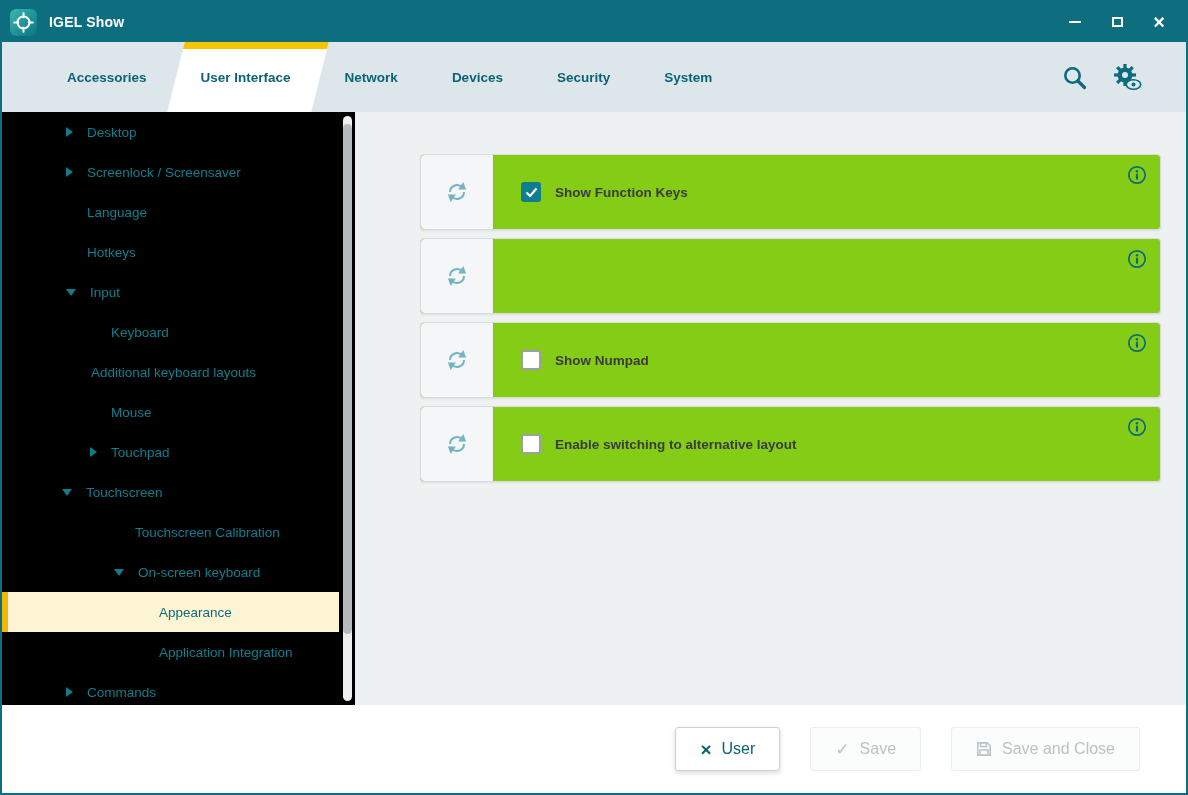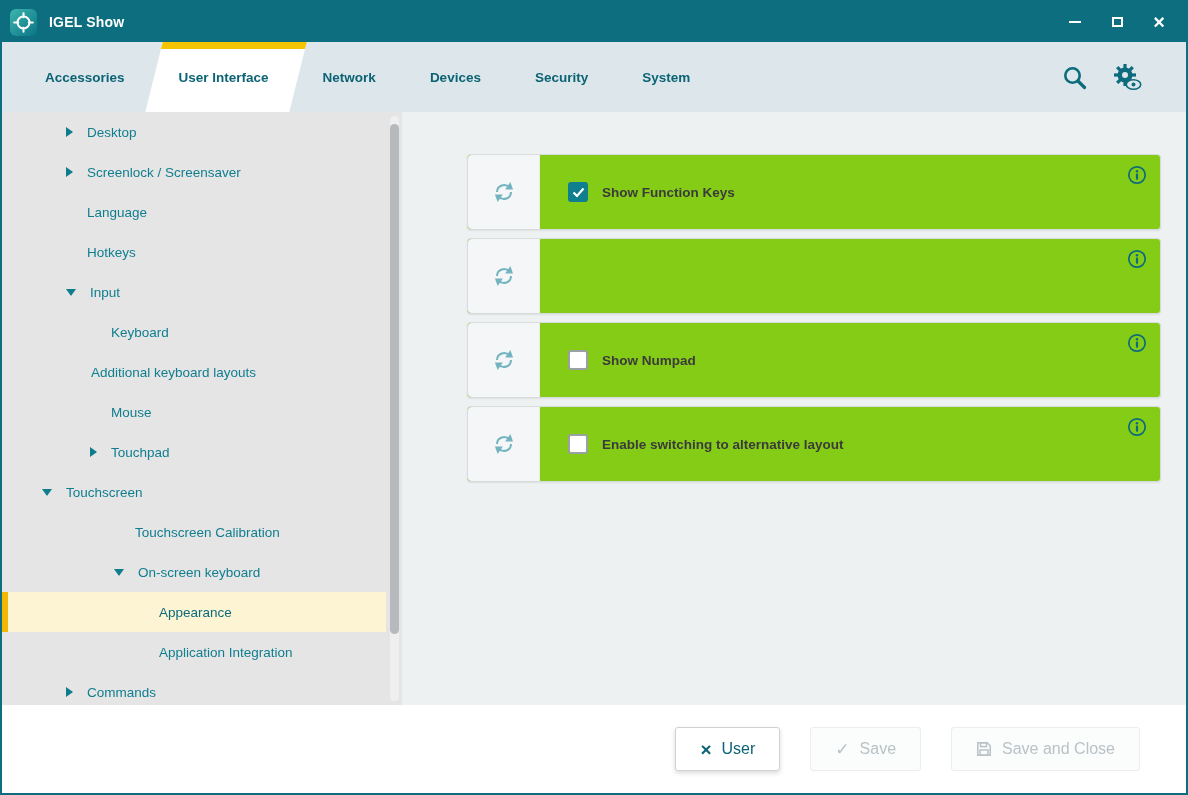--- a/index.html
+++ b/index.html
@@ -16,32 +16,32 @@
   .title { color:#fff; font-size:14px; font-weight:bold; letter-spacing:.2px; }
   .win-controls { margin-left:auto; display:flex; align-items:center; gap:12px; }
   .win-btn { width:30px; height:26px; display:flex; align-items:center; justify-content:center;
              color:#fff; cursor:pointer; }
   .min-glyph { width:12px; height:2px; background:#fff; }
   .max-glyph { width:11px; height:10px; border:2px solid #fff; }
   .close-glyph { font-size:20px; line-height:1; font-weight:bold; color:#fff; }
 
   
   .tabbar { height:70px; background:#dde7eb; display:flex; align-items:stretch;
-            padding-left:16px; flex:0 0 auto; position:relative; }
+            padding-left:38px; flex:0 0 auto; position:relative; }
   .tab { position:relative; display:flex; align-items:center; padding:0 27px; cursor:pointer; }
   .tab-label { position:relative; color:#0b6374; font-size:13.5px; font-weight:bold; z-index:1; }
   .tab.active::before { content:""; position:absolute; top:0; bottom:0; left:2px; right:-2px;
             background:#fff; border-top:7px solid #f5c400; transform:skewX(-14deg); }
   .tabbar-icons { margin-left:auto; display:flex; align-items:center; gap:22px; padding-right:44px; }
   .tab-icon { cursor:pointer; display:flex; align-items:center; }
 
   
   .body { flex:1 1 auto; display:flex; min-height:0; }
 
-  .sidebar { width:400px; flex:0 0 auto; background:#e5e5e5; position:relative; overflow:hidden; }
+  .sidebar { width:353px; flex:0 0 auto; background:#000000; position:relative; overflow:hidden; }
   .nav-item { height:40px; display:flex; align-items:center; color:#0f7e8f; font-size:13.5px;
               cursor:pointer; margin-right:16px; }
   .nav-item.selected { background:#fdf4d3; box-shadow:inset 6px 0 0 #f2b705; color:#0c6b7c; }
   .tri { width:0; height:0; margin-right:14px; flex:0 0 auto; }
   .tri-collapsed { border-left:7px solid #0e7c8d; border-top:5px solid transparent; border-bottom:5px solid transparent; }
   .tri-expanded  { border-top:7px solid #0e7c8d; border-left:5px solid transparent; border-right:5px solid transparent; width:0; }
   .tri-none { width:7px; border:none; }
 
   .scrollbar { position:absolute; top:4px; bottom:4px; right:3px; width:9px; background:#efefef; border-radius:5px; }
   .scroll-thumb { position:absolute; top:8px; height:510px; width:9px; background:#b6babd; border-radius:5px; cursor:pointer; }
@@ -186,21 +186,21 @@
           <span>Additional keyboard layouts</span>
         </div>
       <div class="nav-item" style="padding-left:88px">
           <span class="tri tri-none"></span>
           <span>Mouse</span>
         </div>
       <div class="nav-item" style="padding-left:88px">
           <span class="tri tri-collapsed"></span>
           <span>Touchpad</span>
         </div>
-      <div class="nav-item" style="padding-left:40px">
+      <div class="nav-item" style="padding-left:60px">
           <span class="tri tri-expanded"></span>
           <span>Touchscreen</span>
         </div>
       <div class="nav-item" style="padding-left:112px">
           <span class="tri tri-none"></span>
           <span>Touchscreen Calibration</span>
         </div>
       <div class="nav-item" style="padding-left:112px">
           <span class="tri tri-expanded"></span>
           <span>On-screen keyboard</span>

